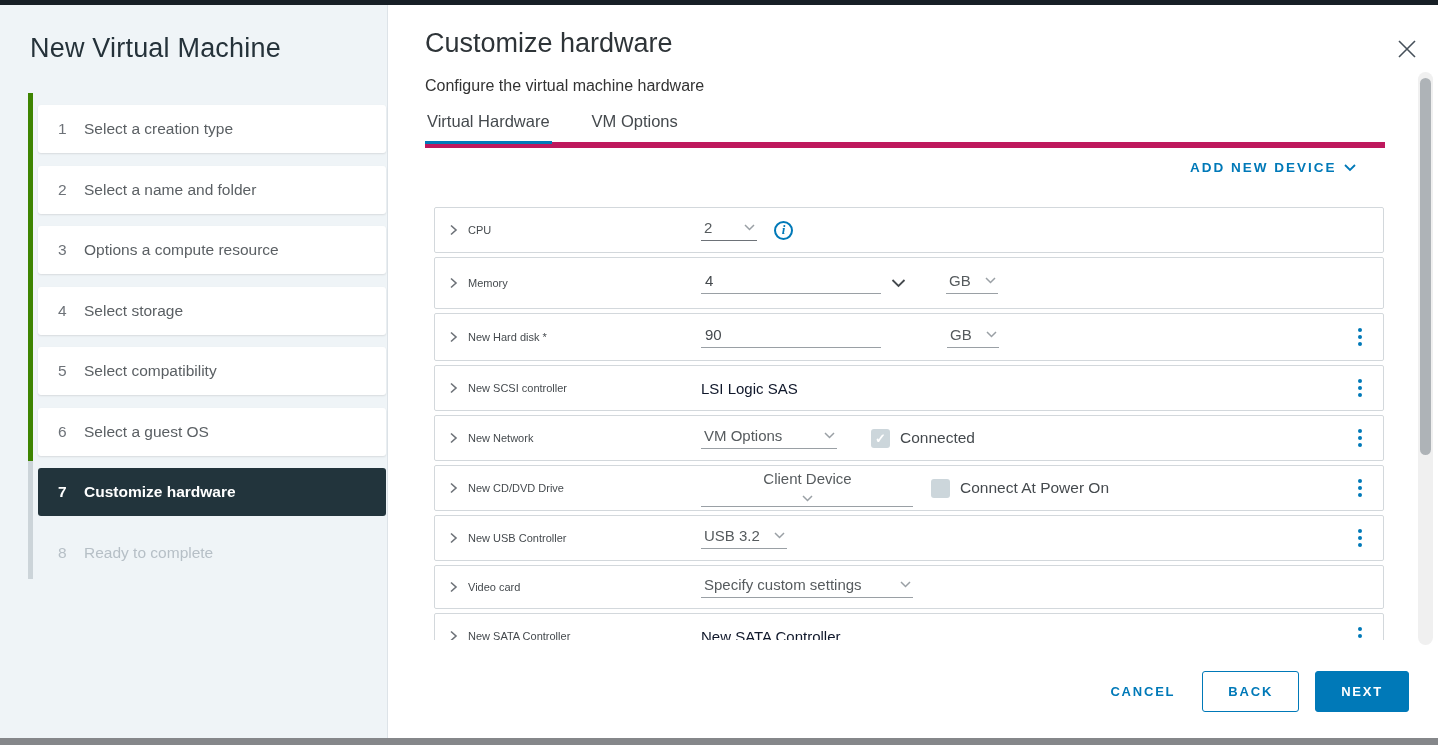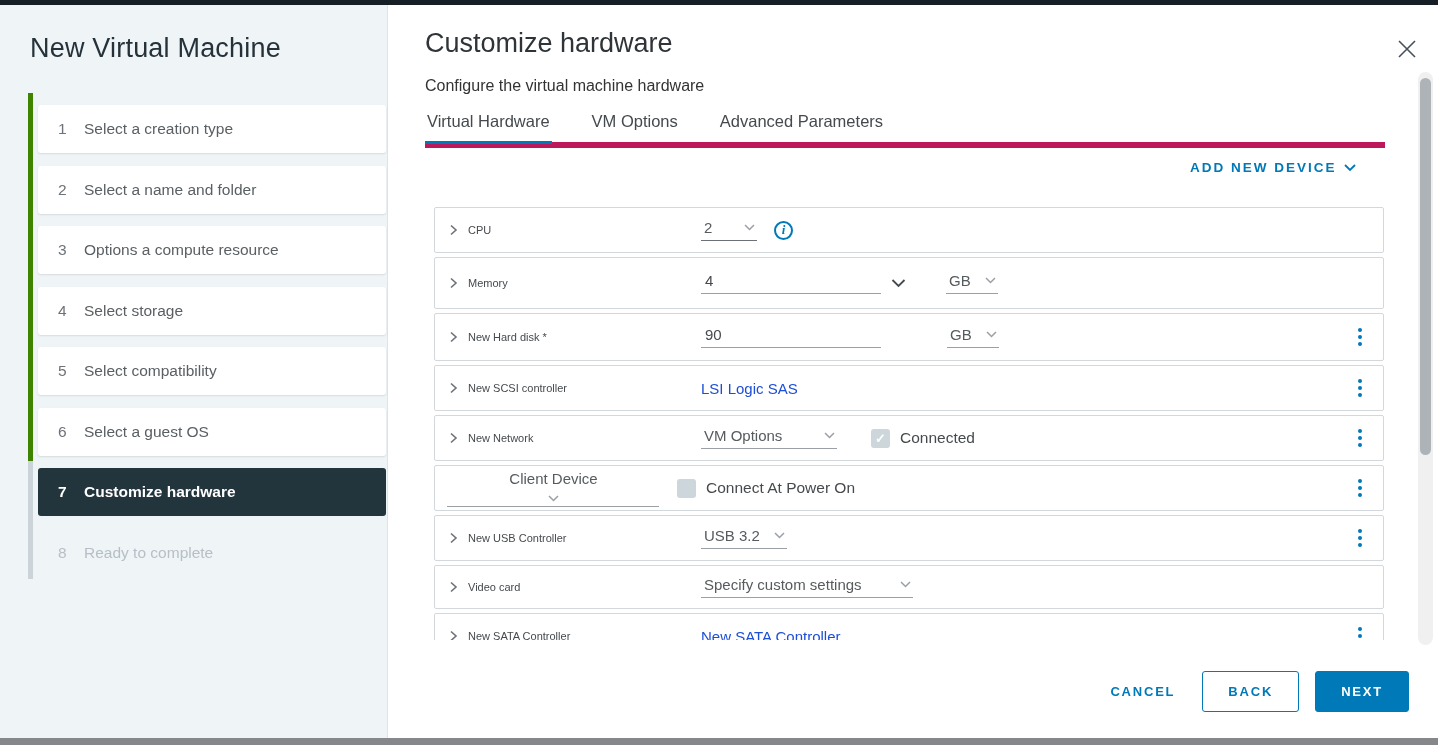--- a/index.html
+++ b/index.html
@@ -55,21 +55,21 @@
     border-bottom:1px solid #9aa0a5; padding:0 2px 4px 3px; font-size:15px; color:#565b5e; cursor:pointer; }
   .sel-cpu   { width:56px; border-bottom-color:#6d7278; }
   .sel-unit  { width:52px; }
   .sel-net   { width:136px; }
   .sel-cd    { width:212px;flex-direction:column; }
   .sel-usb   { width:86px; }
   .sel-video { width:212px; }
 
   .inp { border:none; border-bottom:1px solid #9aa0a5; width:180px; font-size:15px; color:#454a4e;
     padding:0 2px 4px 4px; background:transparent; font-family:inherit; }
-  .plain-value { font-size:15px; color:#1d4ed8; }
+  .plain-value { font-size:15px; color:#0f172a; }
 
   .stepper-chev { margin-left:10px; display:flex; }
   .unit-after-stepper { margin-left:40px; }
   .unit-after-input { margin-left:66px; }
 
   .info-icon { margin-left:17px; width:19px; height:19px; border:2px solid #0079b8; border-radius:50%;
     display:flex; align-items:center; justify-content:center;
     color:#0079b8; font-family:"Liberation Serif", serif; font-size:13px; font-weight:bold; font-style:italic; cursor:pointer; }
 
   .cb { width:19px; height:19px; border-radius:3px; background:#ccd6db; flex:none;
@@ -144,21 +144,20 @@
 <div class="main-subtitle">Configure the virtual machine hardware</div>
 <div class="close-btn">
   <svg width="22" height="22" viewBox="0 0 22 22">
       <path d="M3 3 L19 19 M19 3 L3 19" stroke="#46505a" stroke-width="1.6" fill="none"></path>
     </svg>
 </div>
 
 <div class="tabs">
   <div class="tab active">Virtual Hardware</div>
   <div class="tab">VM Options</div>
-  <div class="tab">Advanced Parameters</div>
 </div>
 
 <div class="add-device">
   <span>ADD NEW DEVICE</span>
   <span>
     <svg width="12" height="8" viewBox="0 0 12 8">
         <path d="M1 1 L6 6 L11 1" stroke="#0079b8" stroke-width="1.8" fill="none"></path>
       </svg>
   </span>
 </div>
@@ -264,20 +263,28 @@
       </span>
       <span class="cb cb-net">
         <span>✓</span>
       </span>
       <span class="cb-label">Connected</span>
       <span class="kebab"></span>
     </div>
   </div>
 
   <div class="device-row">
+    <div class="row-label">
+      <span class="chev-r">
+        <svg width="12" height="12" viewBox="0 0 12 12">
+            <path d="M4 1.5 L9 6 L4 10.5" stroke="#6d7278" stroke-width="1.6" fill="none"></path>
+          </svg>
+      </span>
+      <span>New CD/DVD Drive</span>
+    </div>
     <div class="row-value">
       <span class="sel sel-cd">
         <span>Client Device</span>
         <svg width="11" height="7" viewBox="0 0 11 7">
             <path d="M1 1 L5.5 5.5 L10 1" stroke="#9aa0a5" stroke-width="1.5" fill="none"></path>
           </svg>
       </span>
       <span class="cb cb-cd"></span>
       <span class="cb-label">Connect At Power On</span>
       <span class="kebab"></span>

